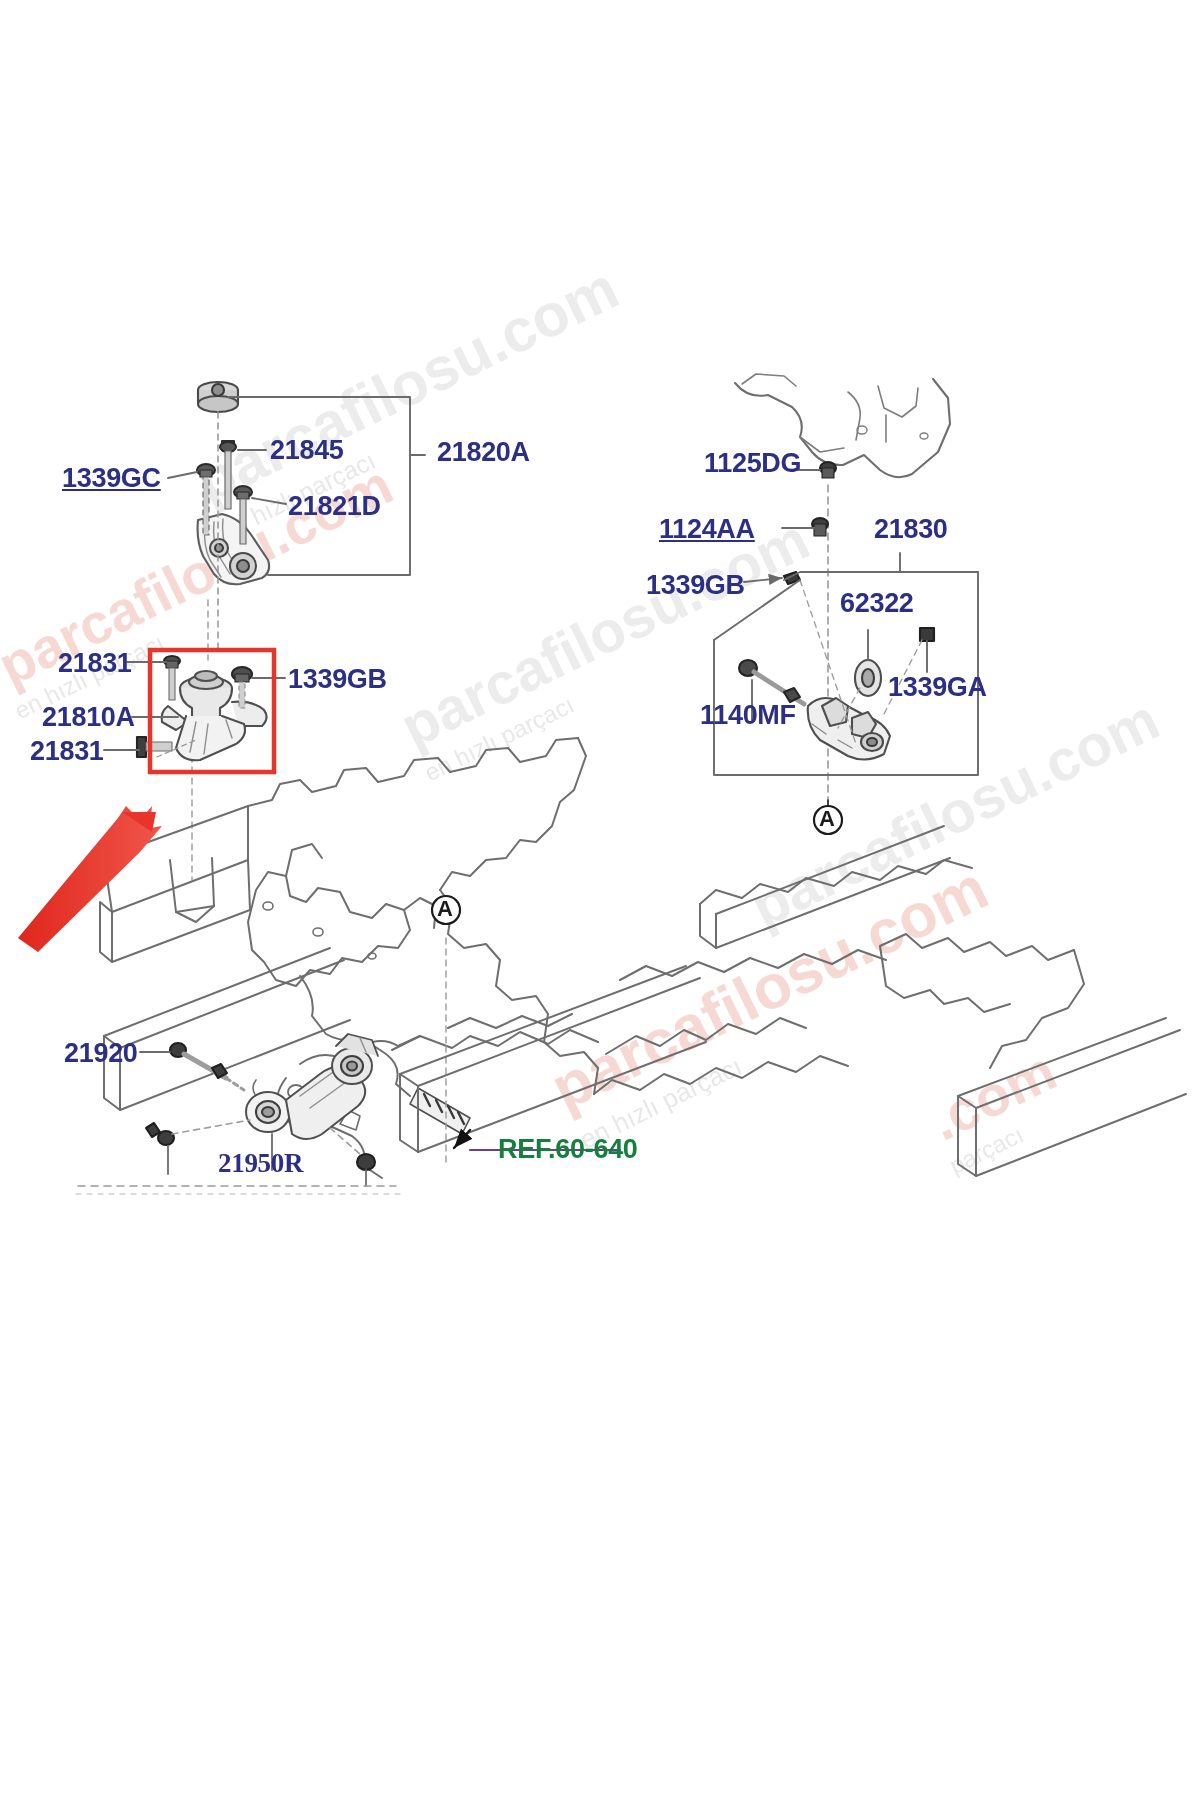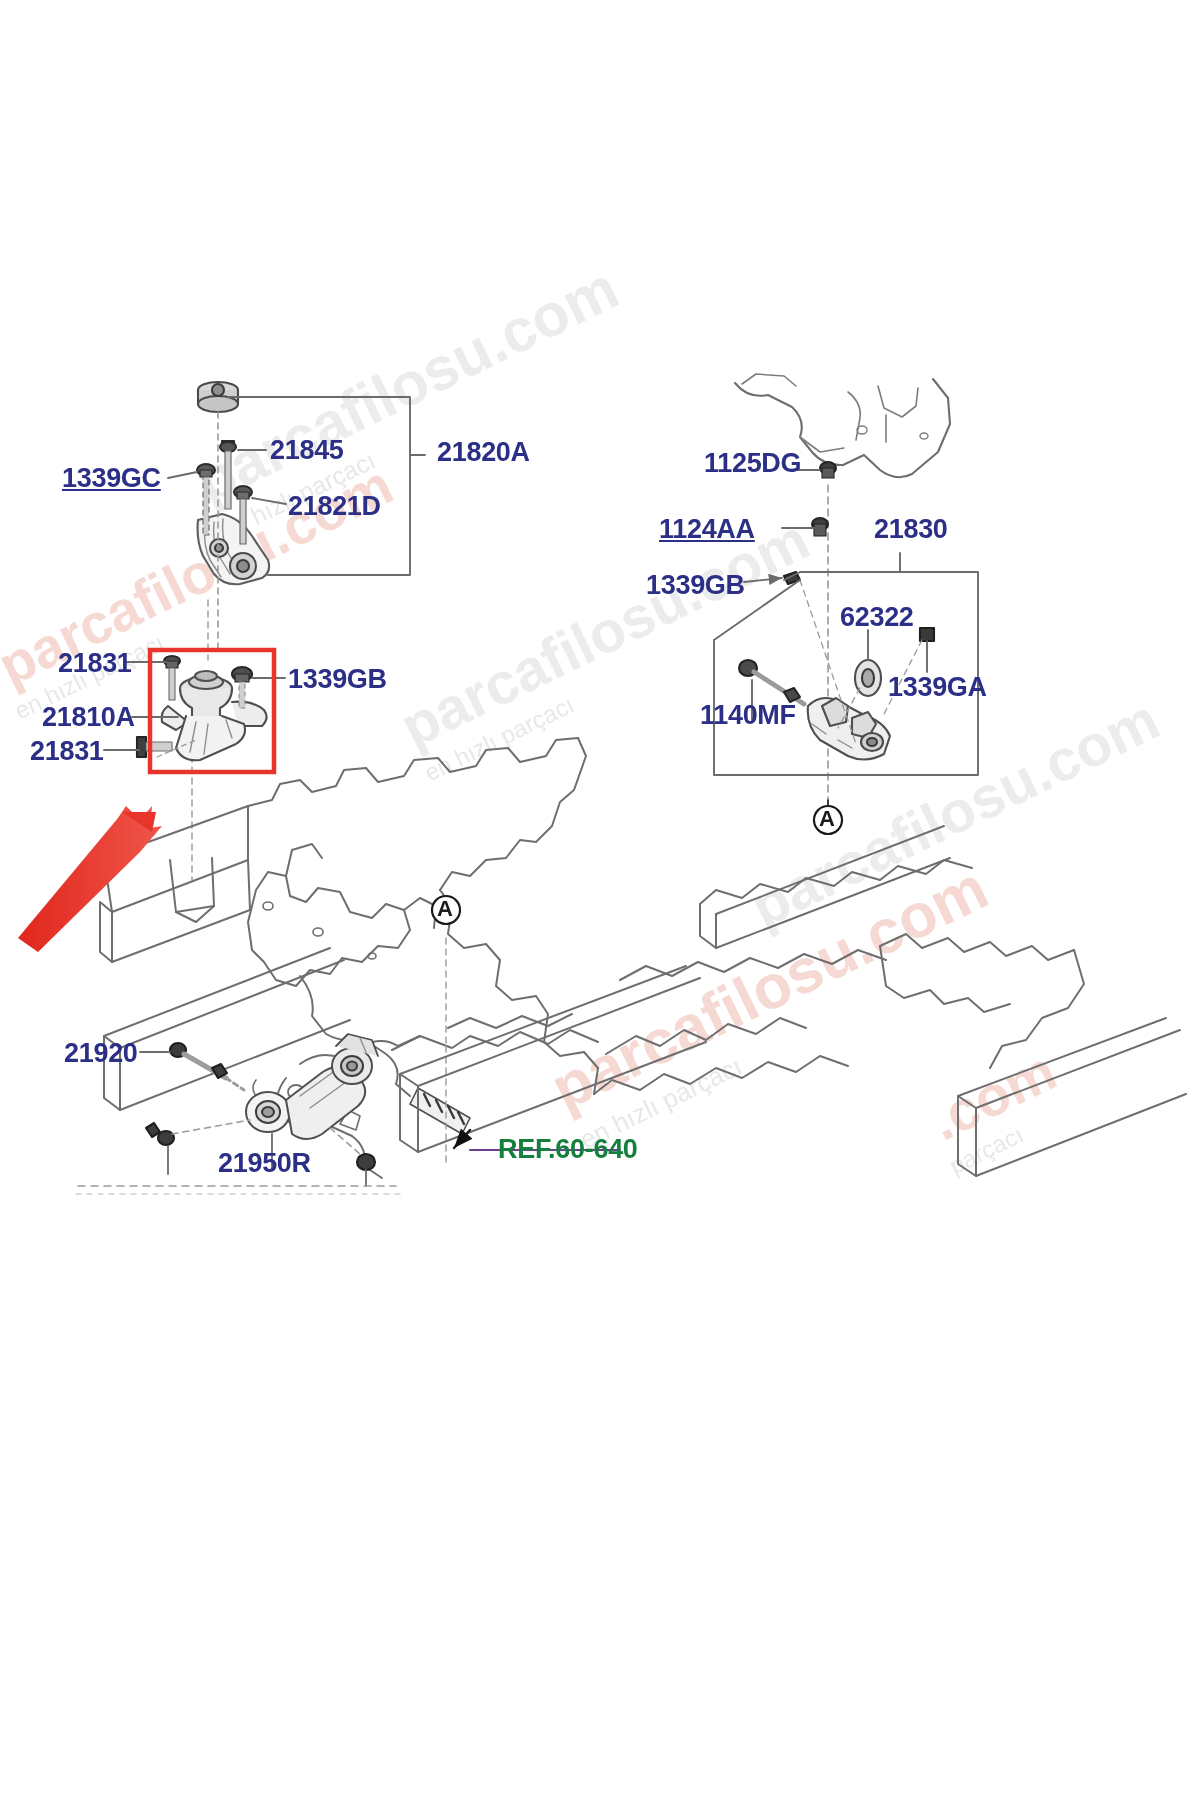--- a/index.html
+++ b/index.html
@@ -382,34 +382,34 @@
   </div>
   <div class="lbl big" style="left:659px;top:514px;text-decoration:underline;">
     <span>1124AA</span>
   </div>
   <div class="lbl big" style="left:874px;top:514px;">
     <span>21830</span>
   </div>
   <div class="lbl big" style="left:646px;top:570px;">
     <span>1339GB</span>
   </div>
-  <div class="lbl big" style="left:840px;top:588px;margin-top:14px;">
+  <div class="lbl big" style="left:840px;top:588px;">
     <span>62322</span>
   </div>
   <div class="lbl big" style="left:888px;top:672px;text-align:center;">
     <span>1339GA</span>
   </div>
   <div class="lbl big" style="left:700px;top:700px;">
     <span>1140MF</span>
   </div>
 
   <div class="lbl big" style="left:64px;top:1038px;">
     <span>21920</span>
   </div>
-  <div class="lbl big" style="left:218px;top:1148px;">
+  <div class="lbl big" style="left:218px;top:1148px;font-family:Liberation Serif, serif;">
     <span>21950R</span>
   </div>
 
   <div class="lbl big lbl-purple" style="left:482px;top:1134px;">
     <span>REF.60-640</span>
   </div>
 
 </div>
 
 </body></html>

